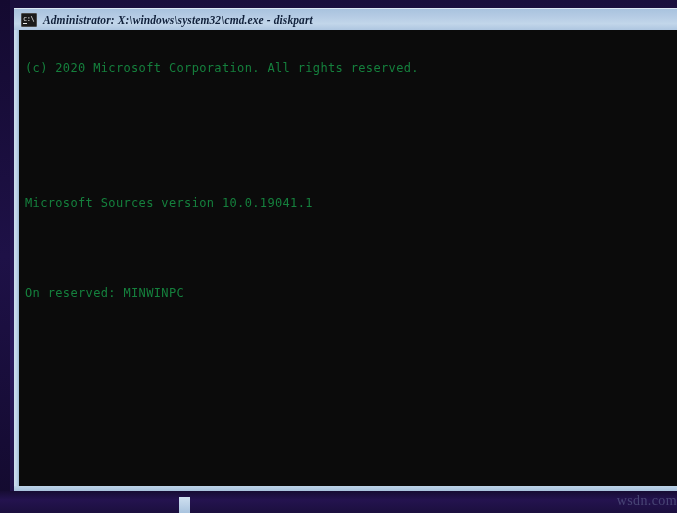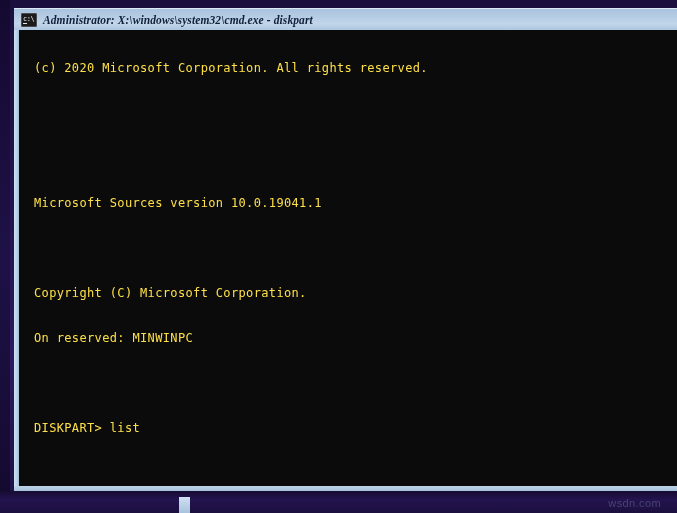--- a/index.html
+++ b/index.html
@@ -123,22 +123,22 @@
     height: 5px;
     background: linear-gradient(180deg, #bdd3e9 0%, #a8c2dc 100%);
   }
 
   #console-text {
     position: absolute;
     left: 5px;
     top: 0px;
     right: 0;
     bottom: 5px;
-    padding: 1px 0 0 15px;
-    color: #fde047;
+    padding: 1px 0 0 6px;
+    color: #15803d;
     font-family: "DejaVu Sans Mono", "Liberation Mono", monospace;
     font-size: 12px;
     line-height: 15px;
     white-space: pre;
     overflow: hidden;
     letter-spacing: 0.35px;
   }
   .cline {
     height: 15px;
     white-space: pre;
@@ -157,24 +157,24 @@
   #taskbar-item {
     position: absolute;
     left: 179px;
     bottom: 0px;
     width: 11px;
     height: 16px;
     background: linear-gradient(180deg, #cfe0f0 0%, #a9c3de 100%);
   }
   #watermark {
     position: absolute;
-    right: 16px;
+    right: 0;
     bottom: 4px;
-    font-family: Liberation Sans, sans-serif;
-    font-size: 11px;
+    font-family: Liberation Serif, serif;
+    font-size: 14px;
     color: rgba(150,170,200,0.33);
     letter-spacing: 0.4px;
     user-select: none;
   }
 </style>
 </head>
 <body>
 
 <div id="desktop">
 
@@ -189,24 +189,22 @@
 
     <div id="console-body">
       <div id="console-left-edge"></div>
 
       <div id="console-text">
         <div class="cline">(c) 2020 Microsoft Corporation. All rights reserved.</div>
         <div class="cline blank">&nbsp;</div>
         <div class="cline blank">&nbsp;</div>
         <div class="cline">Microsoft Sources version 10.0.19041.1</div>
         <div class="cline blank">&nbsp;</div>
-        <div class="cline">Copyright (C) Microsoft Corporation.</div>
         <div class="cline">On reserved: MINWINPC</div>
         <div class="cline blank">&nbsp;</div>
-        <div class="cline">DISKPART&gt; list</div>
         
         
         
         
         
         
         
         
         
         

